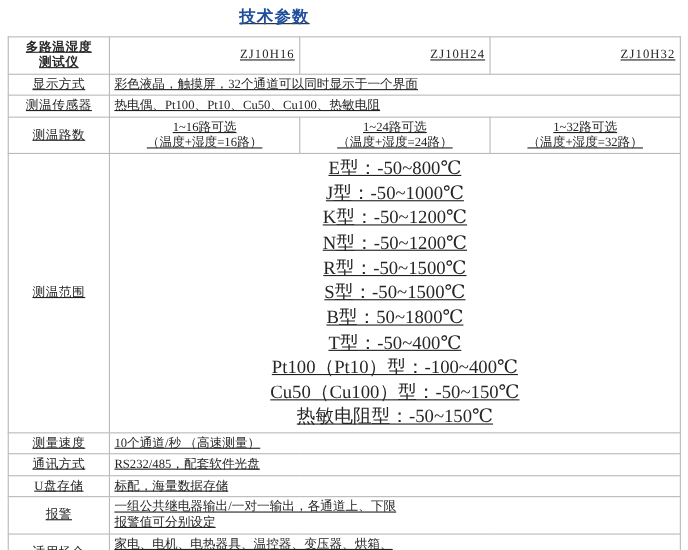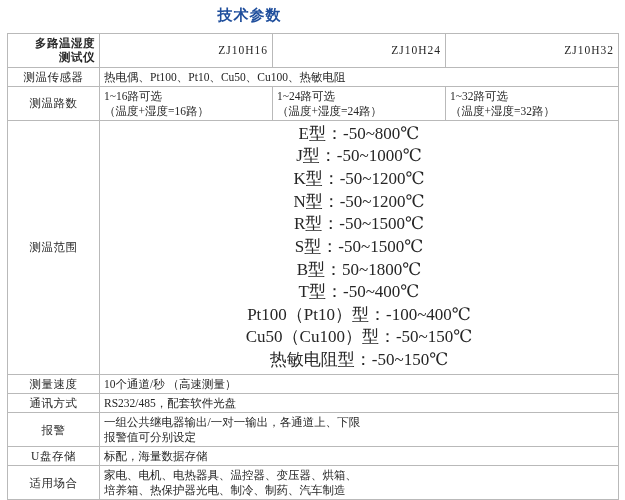--- a/index.html
+++ b/index.html
@@ -12,20 +12,21 @@
     background: #ffffff;
     font-family: "Liberation Serif", "DejaVu Serif", serif;
     color: #231f20;
     overflow: hidden;
   }
   .page {
     position: relative;
     width: 499px;
     height: 500px;
     box-sizing: border-box;
+    text-decoration: underline;
   }
   .title {
     text-align: center;
     color: #1f4e9c;
     font-weight: bold;
     font-size: 15px;
     letter-spacing: 1px;
     padding-top: 6px;
     padding-bottom: 8px;
     font-family: "Liberation Sans", "DejaVu Sans", sans-serif;
@@ -47,32 +48,32 @@
   }
   .lbl {
     width: 92px;
     text-align: center;
     color: #3b3b3b;
     letter-spacing: 0.5px;
   }
   .lbl-orange {
     color: #e2720e;
     font-weight: bold;
-    text-align: right;
+    text-align: center;
     line-height: 1.35;
     font-size: 11.5px;
   }
   .hdr {
     text-align: right;
     letter-spacing: 1px;
     font-size: 12px;
     color: #262626;
   }
   .ctr {
-    text-align: left;
+    text-align: center;
   }
   .lft {
     text-align: left;
     padding-left: 6px;
   }
   .two-line {
     line-height: 1.3;
   }
   .range-cell {
     padding: 2px 4px;
@@ -108,20 +109,24 @@
       <tr>
         <td class="lbl lbl-orange">
           <div>多路温湿度</div>
           <div>测试仪</div>
         </td>
         <td class="hdr">ZJ10H16</td>
         <td class="hdr">ZJ10H24</td>
         <td class="hdr">ZJ10H32</td>
       </tr>
 
+      <tr>
+        <td class="lbl">显示方式</td>
+        <td class="lft" colspan="3">彩色液晶，触摸屏，32个通道可以同时显示于一个界面</td>
+      </tr>
 
       <tr>
         <td class="lbl">测温传感器</td>
         <td class="lft" colspan="3">热电偶、Pt100、Pt10、Cu50、Cu100、热敏电阻</td>
       </tr>
 
       <tr>
         <td class="lbl">测温路数</td>
         <td class="ctr two-line">
           <div>1~16路可选</div>
@@ -159,29 +164,29 @@
 
       <tr>
         <td class="lbl">测量速度</td>
         <td class="lft" colspan="3">10个通道/秒 （高速测量）</td>
       </tr>
       <tr>
         <td class="lbl">通讯方式</td>
         <td class="lft" colspan="3">RS232/485，配套软件光盘</td>
       </tr>
       <tr>
+        <td class="lbl">U盘存储</td>
+        <td class="lft" colspan="3">标配，海量数据存储</td>
+      </tr>
+      <tr>
         <td class="lbl">报警</td>
         <td class="lft" colspan="3">
           <div>一组公共继电器输出/一对一输出，各通道上、下限</div>
           <div>报警值可分别设定</div>
         </td>
-      </tr>
-      <tr>
-        <td class="lbl">U盘存储</td>
-        <td class="lft" colspan="3">标配，海量数据存储</td>
       </tr>
       <tr>
         <td class="lbl">适用场合</td>
         <td class="lft" colspan="3">
           <div>家电、电机、电热器具、温控器、变压器、烘箱、</div>
           <div>培养箱、热保护器光电、制冷、制药、汽车制造</div>
         </td>
       </tr>
 
     </tbody>

